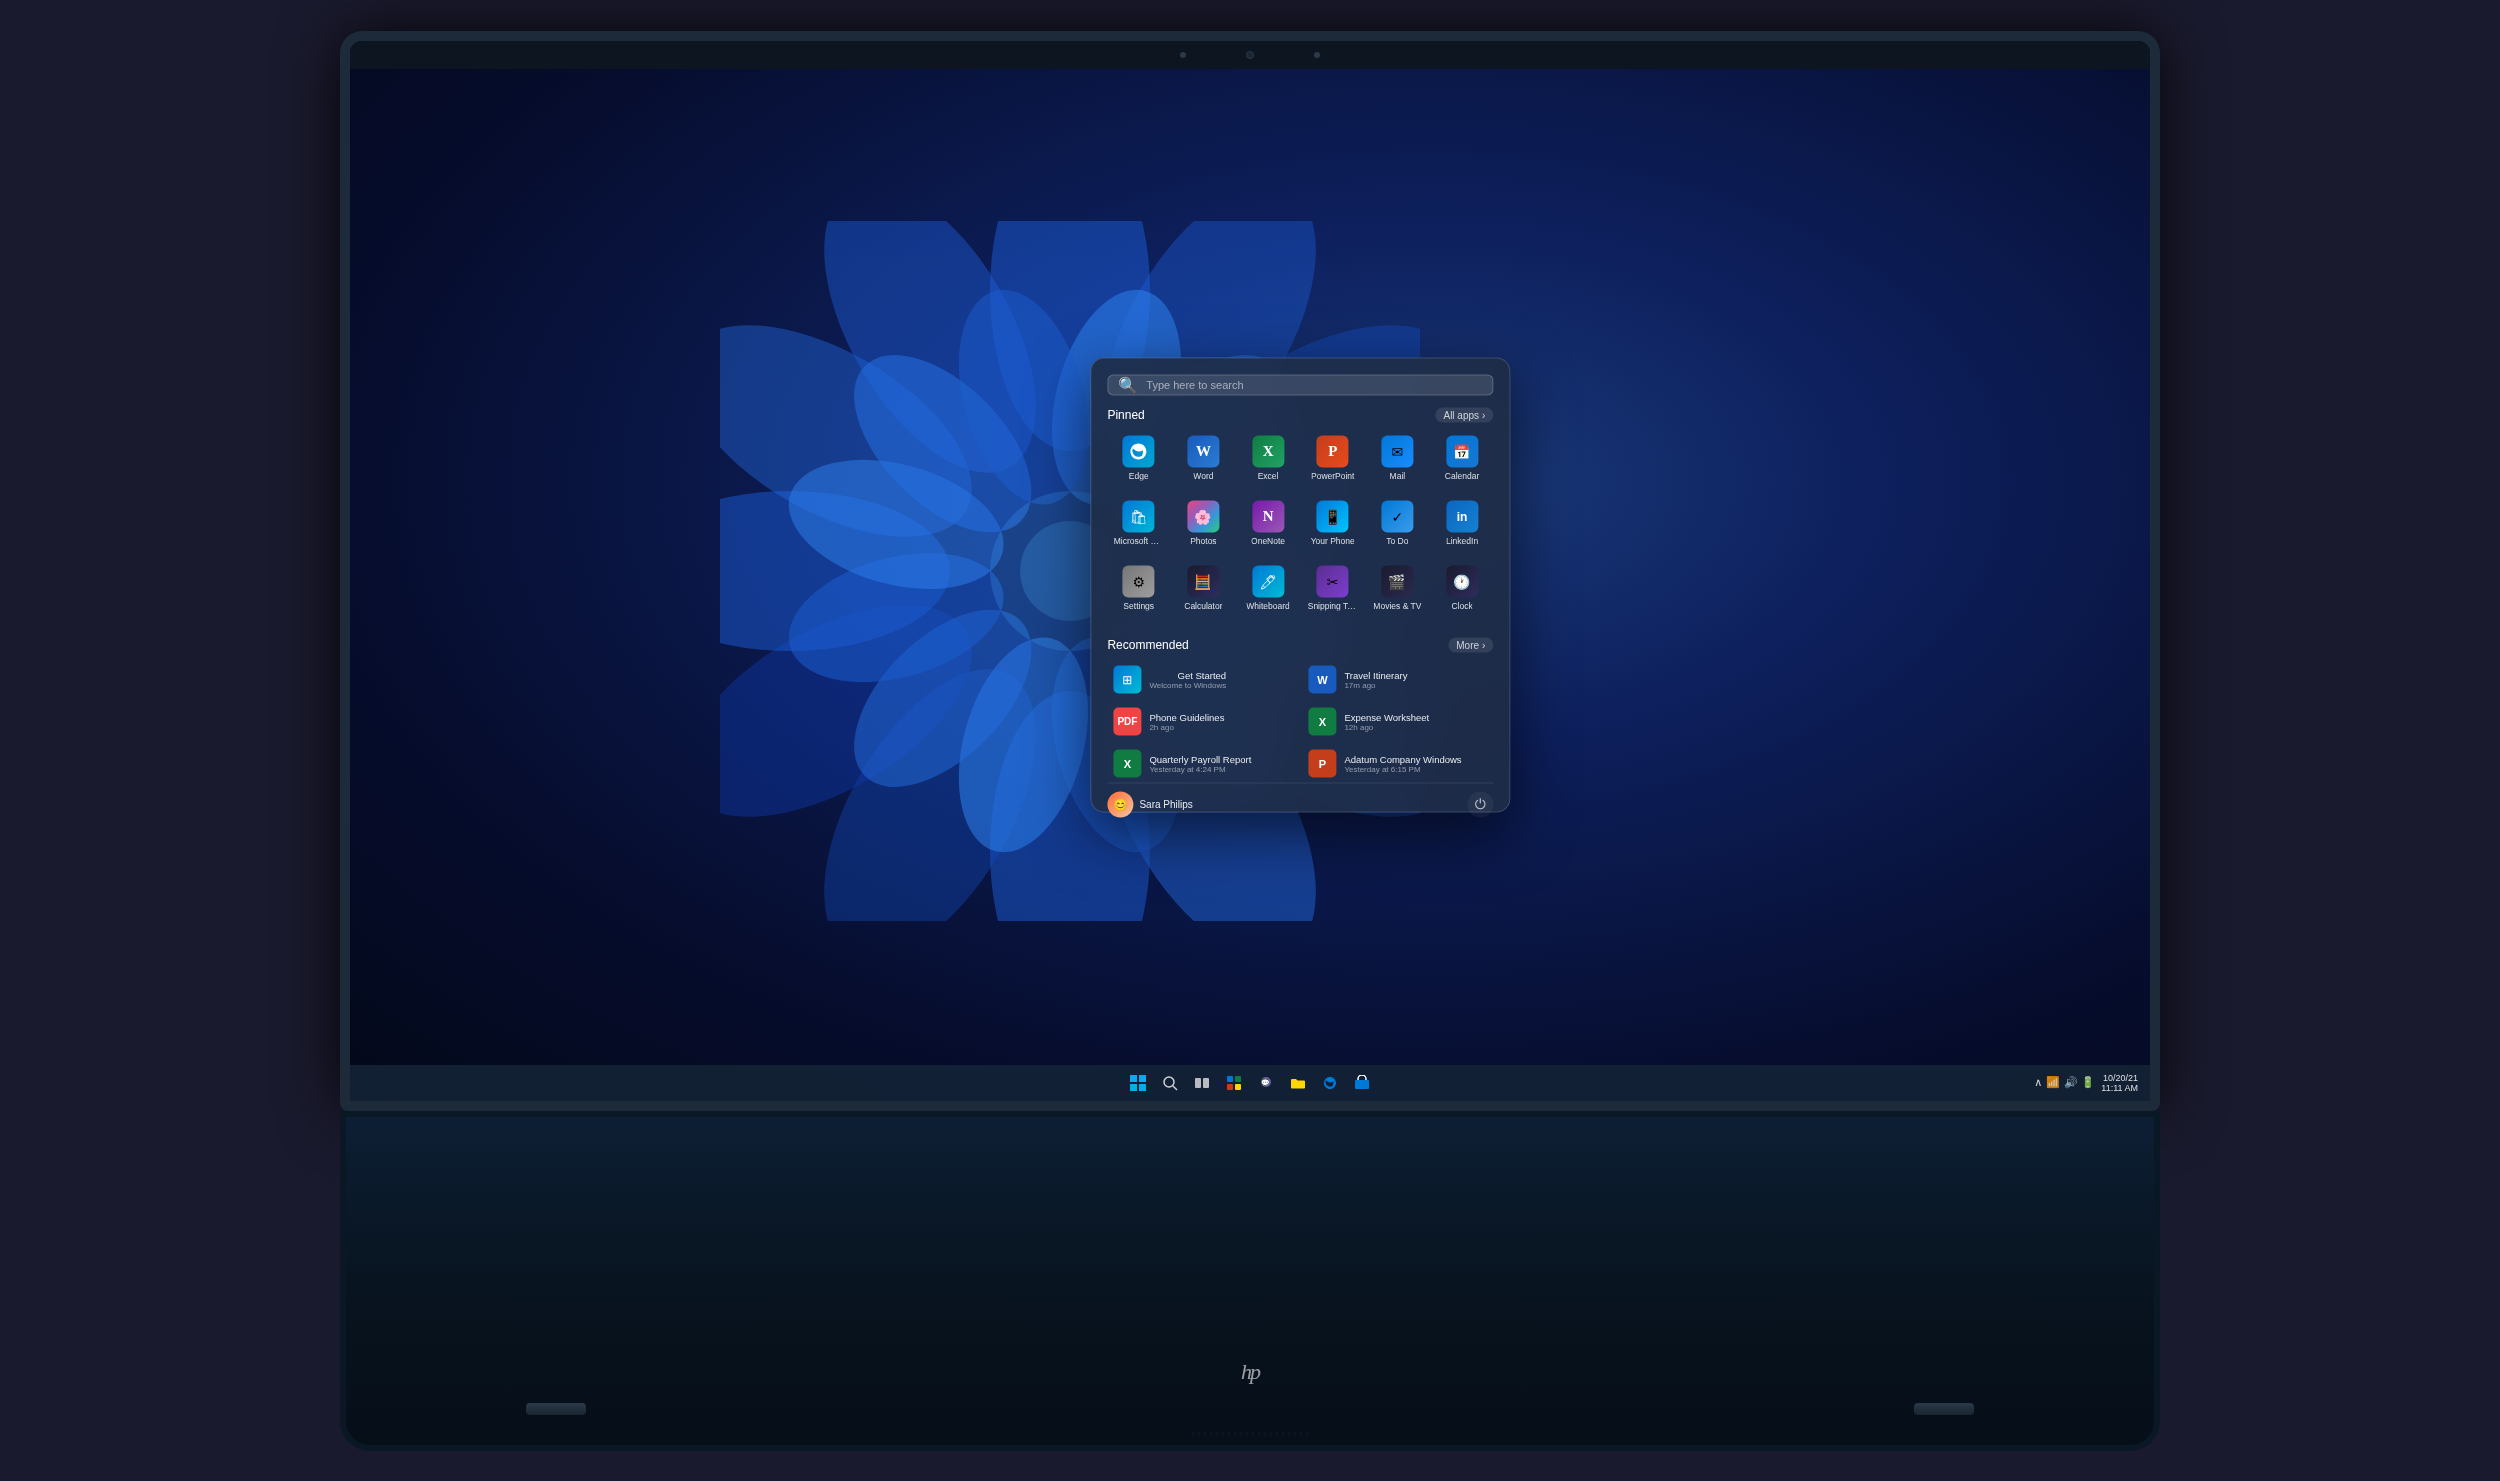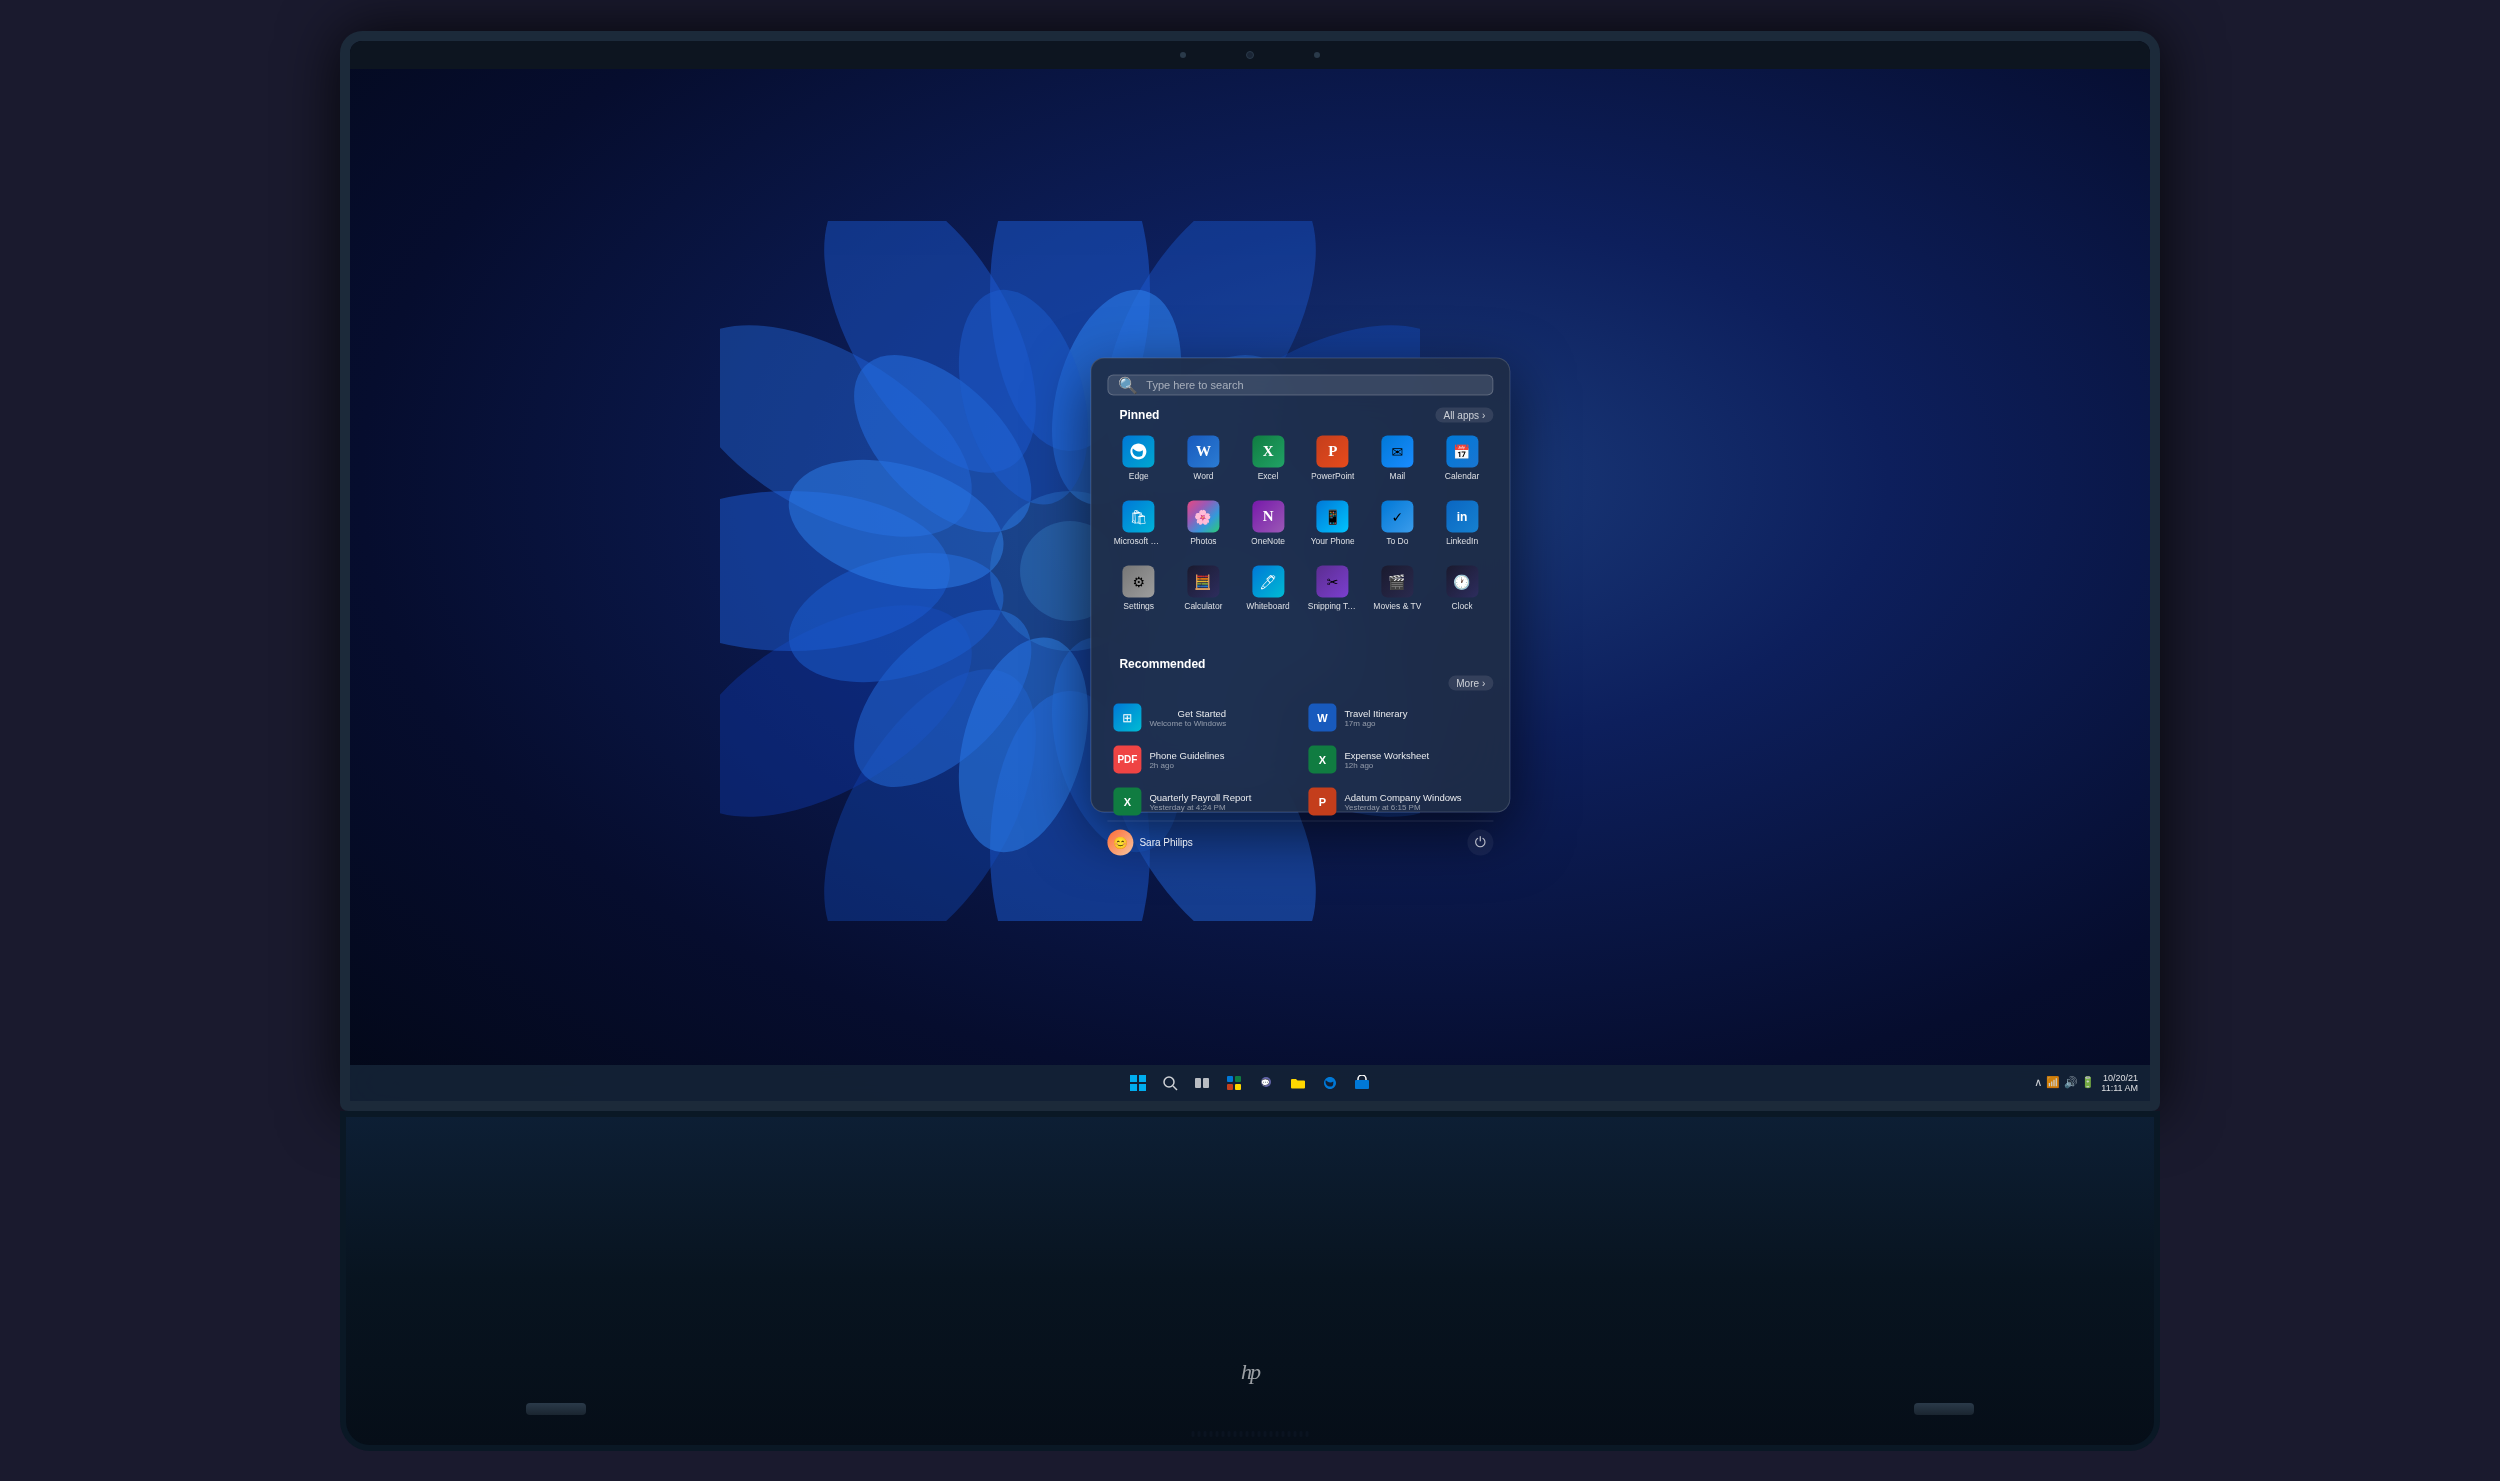--- a/index.html
+++ b/index.html
@@ -109,22 +109,21 @@
     
     .section-header {
       display: flex;
       justify-content: space-between;
       align-items: center;
       margin-bottom: 8px;
     }
     .section-title {
       color: #fff;
       font-size: 12px;
-      font-weight: 700;
-      margin-left: 12px;
+      font-weight: 400;
     }
     .all-apps-btn {
       color: rgba(255,255,255,0.75);
       font-size: 10px;
       background: rgba(255,255,255,0.1);
       border-radius: 12px;
       padding: 2px 8px;
       display: flex;
       align-items: center;
       gap: 3px;
@@ -133,21 +132,20 @@
     .more-btn {
       color: rgba(255,255,255,0.75);
       font-size: 10px;
       background: rgba(255,255,255,0.1);
       border-radius: 12px;
       padding: 2px 8px;
       display: flex;
       align-items: center;
       gap: 3px;
       cursor: pointer;
-      margin-top: 38px;
     }
 
     
     .app-grid {
       display: grid;
       grid-template-columns: repeat(6, 1fr);
       gap: 2px;
       margin-bottom: 10px;
     }
     .app-item {

